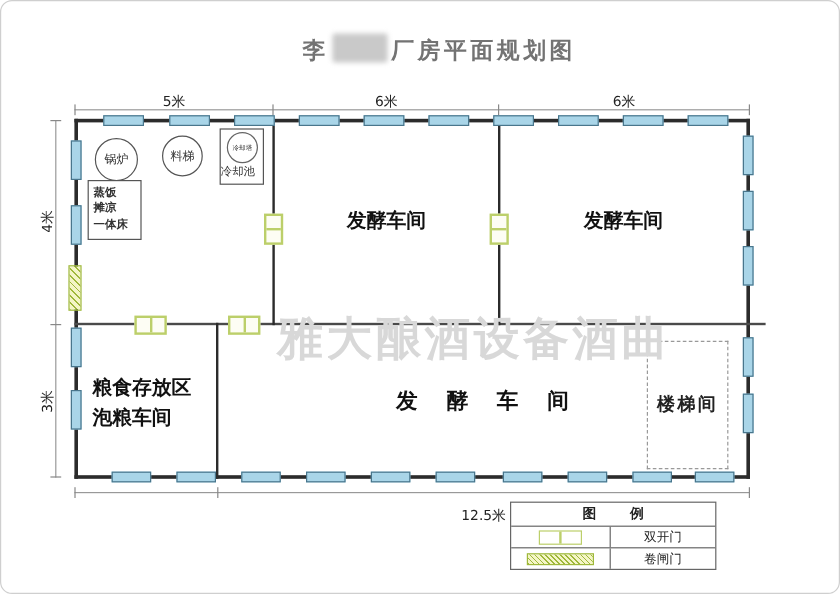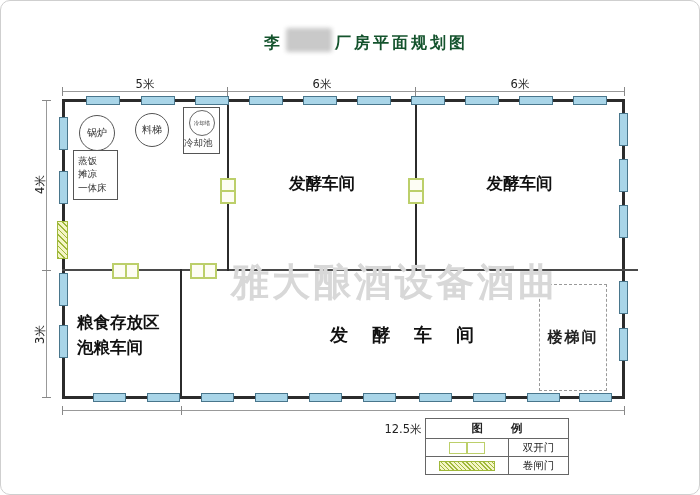--- a/index.html
+++ b/index.html
@@ -1,23 +1,23 @@
 <!DOCTYPE html>
 <html><head>
 <meta charset="utf-8">
 <style>
   html,body{margin:0;padding:0;background:#fff;}
   body{width:700px;height:495px;position:relative;font-family:"DejaVu Sans",sans-serif;color:#1c1c1c;}
   .frame{position:absolute;inset:0;border:1px solid #cfcfcf;border-radius:10px;background:#fff;overflow:hidden;}
   .abs{position:absolute;}
-  .ml{white-space:pre-line;}
+  .ml{white-space:pre-line;font-weight:bold;}
 
   
   .title{position:absolute;left:0;right:0;top:27px;text-align:center;padding-left:32px;
-         font-size:16px;font-weight:bold;letter-spacing:3px;color:#14532d;}
+         font-size:19px;font-weight:bold;letter-spacing:3px;color:#737373;}
   .blur-box{display:inline-block;width:46px;height:24px;background:#c9c9c9;filter:blur(2px);
             vertical-align:-4px;margin:0 3px;border-radius:2px;}
 
   
   .wall{position:absolute;background:#2b2b2b;z-index:2;}
   .wall.gray{background:#4a4a4a;}
 
   
   .win{position:absolute;background:#a9d5e8;border:1px solid #49768c;z-index:3;box-sizing:border-box;}
   .win-h{width:34px;height:9px;}
@@ -53,21 +53,21 @@
   .dim-line{position:absolute;background:#999;z-index:1;}
   .tick{position:absolute;background:#888;z-index:1;}
   .dim-label{position:absolute;font-size:11.5px;color:#222;z-index:4;}
   .rot{transform:rotate(-90deg);transform-origin:center;}
 
   
   .watermark{position:absolute;left:230px;top:256px;font-size:38px;font-weight:bold;color:#d8d8d8;
              letter-spacing:3px;z-index:6;pointer-events:none;white-space:nowrap;}
 
   
-  .legend{position:absolute;left:424px;top:417px;width:144px;border:1px solid #666;background:#fff;z-index:7;box-sizing:border-box;}
+  .legend{position:absolute;left:424px;top:417px;width:172px;border:1px solid #666;background:#fff;z-index:7;box-sizing:border-box;}
   .legend-header{height:19px;line-height:19px;text-align:center;font-size:11.5px;font-weight:600;
                  letter-spacing:12px;padding-left:12px;border-bottom:1px solid #666;color:#222;}
   .legend-row{display:flex;height:17px;border-bottom:1px solid #666;}
   .legend-row:last-child{border-bottom:none;}
   .sym-cell{width:82px;border-right:1px solid #666;display:flex;align-items:center;justify-content:center;}
   .label-cell{flex:1;display:flex;align-items:center;justify-content:center;font-size:10.5px;color:#222;}
   .sym-window{width:42px;height:7px;background:#a9d5e8;border:1px solid #49768c;}
   .sym-door{width:36px;height:12px;background:#fff;border:1.5px solid #bccf6a;position:relative;box-sizing:border-box;}
   .sym-door::after{content:"";position:absolute;top:0;bottom:0;left:50%;width:1.5px;margin-left:-.75px;background:#bccf6a;}
   .sym-roller{width:54px;height:8px;background:repeating-linear-gradient(45deg,#9fb83a 0 1px,#f4f5c6 1px 3px);

